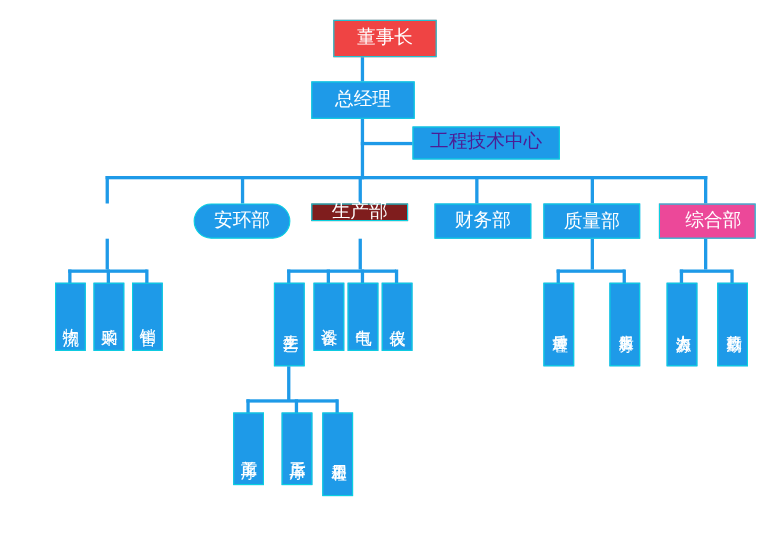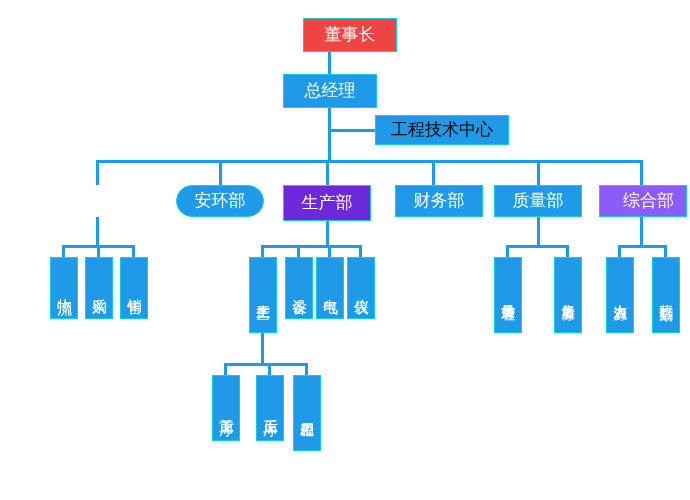--- a/index.html
+++ b/index.html
@@ -82,26 +82,26 @@
     <div class="connector h" style="background: rgb(30, 154, 232); left: 618px; top: 245px; width: 47px;"></div>
     <div class="connector v" style="background: rgb(30, 154, 232); left: 618px; top: 245px; height: 13px;"></div>
     <div class="connector v" style="background: rgb(30, 154, 232); left: 664px; top: 245px; height: 13px;"></div>
     <div class="connector v" style="background: rgb(30, 154, 232); left: 261px; top: 333px; height: 31px;"></div>
     <div class="connector h" style="background: rgb(30, 154, 232); left: 224px; top: 363px; width: 83px;"></div>
     <div class="connector v" style="background: rgb(30, 154, 232); left: 224px; top: 363px; height: 13px;"></div>
     <div class="connector v" style="background: rgb(30, 154, 232); left: 268px; top: 363px; height: 13px;"></div>
     <div class="connector v" style="background: rgb(30, 154, 232); left: 305px; top: 363px; height: 13px;"></div>
     <div class="node horizontal" style="left: 283px; top: 18px; width: 94px; height: 34px; background: #ef4444; border-color: rgb(10, 208, 224); color: rgb(255, 255, 255); margin-left: 20px;">董事长</div>
     <div class="node horizontal" style="left: 283px; top: 74px; width: 94px; height: 34px; background: rgb(30, 154, 232); border-color: rgb(10, 208, 224); color: rgb(255, 255, 255);">总经理</div>
-    <div class="node horizontal" style="left: 375px; top: 115px; width: 134px; height: 30px; background: rgb(30, 154, 232); border-color: rgb(10, 208, 224); color: #000000;">工程技术中心</div>
+    <div class="node horizontal" style="left: 375px; top: 115px; width: 134px; height: 30px; background: rgb(30, 154, 232); border-color: rgb(10, 208, 224); color: #4c1d95;">工程技术中心</div>
     <div class="node horizontal" style="left: 176px; top: 185px; width: 88px; height: 32px; background: rgb(30, 154, 232); border-color: rgb(10, 208, 224); color: rgb(255, 255, 255); border-radius: 16px;">安环部</div>
-    <div class="node horizontal" style="left: 283px; top: 185px; width: 88px; height: 36px; background: #6d28d9; border-color: rgb(10, 208, 224); color: rgb(255, 255, 255);">生产部</div>
+    <div class="node horizontal" style="left: 283px; top: 185px; width: 88px; height: 16px; background: #7f1d1d; border-color: rgb(10, 208, 224); color: rgb(255, 255, 255);">生产部</div>
     <div class="node horizontal" style="left: 395px; top: 185px; width: 88px; height: 32px; background: rgb(30, 154, 232); border-color: rgb(10, 208, 224); color: rgb(255, 255, 255);">财务部</div>
     <div class="node horizontal" style="left: 494px; top: 185px; width: 88px; height: 32px; background: rgb(30, 154, 232); border-color: rgb(10, 208, 224); color: rgb(255, 255, 255); font-family: Liberation Serif, serif;">质量部</div>
-    <div class="node horizontal" style="left: 599px; top: 185px; width: 88px; height: 32px; background: #8b5cf6; border-color: rgb(10, 208, 224); color: rgb(255, 255, 255); padding-left: 11px;">综合部</div>
+    <div class="node horizontal" style="left: 599px; top: 185px; width: 88px; height: 32px; background: #ec4899; border-color: rgb(10, 208, 224); color: rgb(255, 255, 255); padding-left: 11px;">综合部</div>
     <div class="node vertical" style="left: 50px; top: 257px; width: 28px; height: 62px; background: rgb(30, 154, 232); border-color: rgb(10, 208, 224); color: rgb(255, 255, 255);">物流</div>
     <div class="node vertical" style="left: 85px; top: 257px; width: 28px; height: 62px; background: rgb(30, 154, 232); border-color: rgb(10, 208, 224); color: rgb(255, 255, 255);">采购</div>
     <div class="node vertical" style="left: 120px; top: 257px; width: 28px; height: 62px; background: rgb(30, 154, 232); border-color: rgb(10, 208, 224); color: rgb(255, 255, 255);">销售</div>
     <div class="node vertical small" style="left: 249px; top: 257px; width: 28px; height: 76px; background: rgb(30, 154, 232); border-color: rgb(10, 208, 224); color: rgb(255, 255, 255);">生产工艺</div>
     <div class="node vertical" style="left: 285px; top: 257px; width: 28px; height: 62px; background: rgb(30, 154, 232); border-color: rgb(10, 208, 224); color: rgb(255, 255, 255);">设备</div>
     <div class="node vertical" style="left: 316px; top: 257px; width: 28px; height: 62px; background: rgb(30, 154, 232); border-color: rgb(10, 208, 224); color: rgb(255, 255, 255);">电气</div>
     <div class="node vertical" style="left: 347px; top: 257px; width: 28px; height: 62px; background: rgb(30, 154, 232); border-color: rgb(10, 208, 224); color: rgb(255, 255, 255);">仪表</div>
     <div class="node vertical small" style="left: 494px; top: 257px; width: 28px; height: 76px; background: rgb(30, 154, 232); border-color: rgb(10, 208, 224); color: rgb(255, 255, 255);">质量管理</div>
     <div class="node vertical small" style="left: 554px; top: 257px; width: 28px; height: 76px; background: rgb(30, 154, 232); border-color: rgb(10, 208, 224); color: rgb(255, 255, 255);">售后服务</div>
     <div class="node vertical small" style="left: 606px; top: 257px; width: 28px; height: 76px; background: rgb(30, 154, 232); border-color: rgb(10, 208, 224); color: rgb(255, 255, 255);">人力资源</div>

